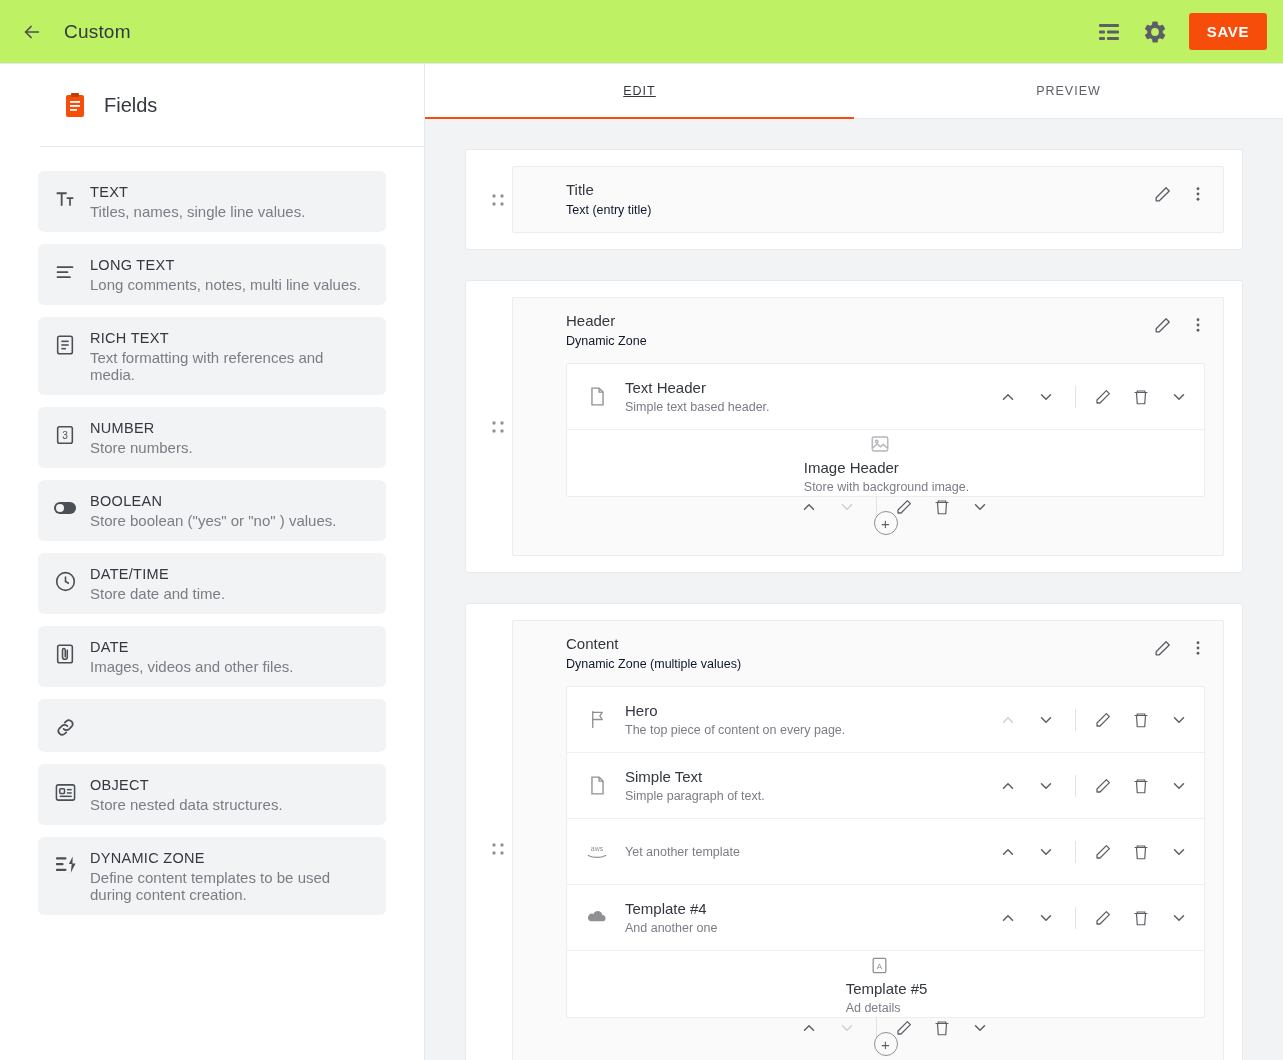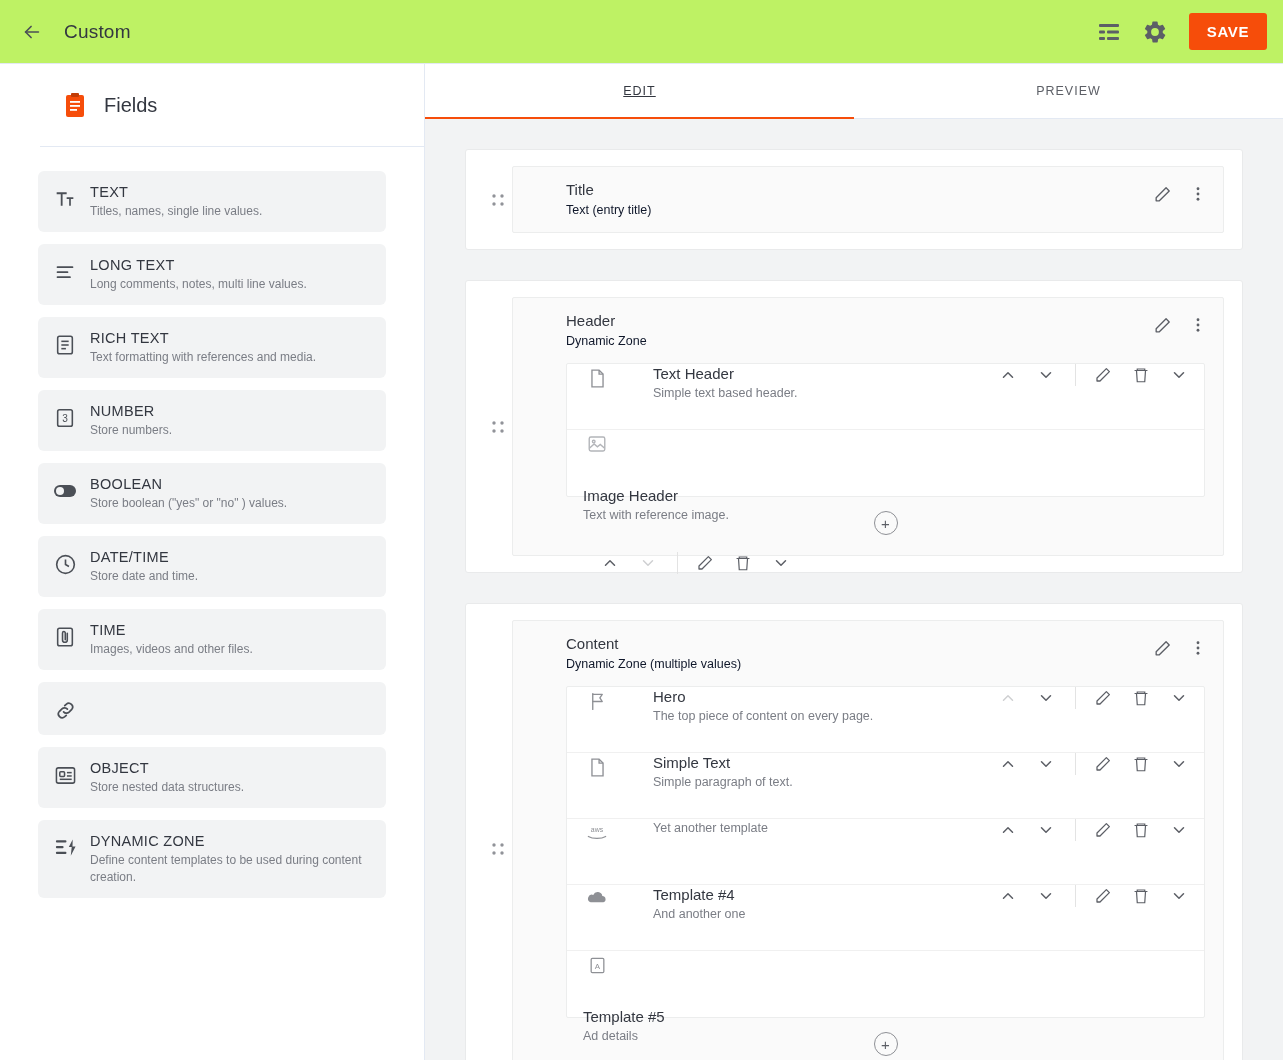--- a/index.html
+++ b/index.html
@@ -95,21 +95,21 @@
     display: flex; align-items: center; justify-content: center;
     color: #4b4f56;
   }
   .fi-title {
     font-size: 14.5px;
     color: #333740;
     letter-spacing: .3px;
     line-height: 20px;
   }
   .fi-desc {
-    font-size: 12px;
+    font-size: 15px;
     color: #7a7d85;
     line-height: 17px;
     margin-top: 1px;
   }
 
   
   .main { flex: 1; display: flex; flex-direction: column; background: #ffffff; min-width: 0; }
   .tabs {
     display: flex;
     height: 55px;
@@ -184,25 +184,24 @@
 
   
   .dz-list {
     margin: 0 18px;
     background: #ffffff;
     border: 1px solid #eceded;
     border-radius: 2px;
   }
   .dz-row {
     display: flex;
-    align-items: flex-start;
+    align-items: center;
     padding: 0 14px 0 16px;
     height: 66px;
     border-bottom: 1px solid #f0f0f0;
-    gap: 28px;
   }
   .dz-row:last-child { border-bottom: none; flex-direction: column; }
   .dz-icon {
     width: 28px; height: 28px;
     margin-right: 14px;
     display: flex; align-items: center; justify-content: center;
     color: #8e9095;
     flex-shrink: 0;
   }
   .dz-text { flex: 1; min-width: 0; }
@@ -373,21 +372,21 @@
       </div>
 
       <div class="field-item">
         <span class="fi-icon">
           <svg width="22" height="22" viewBox="0 0 24 24" fill="none" stroke="#4b4f56" stroke-width="1.7" stroke-linecap="round">
             <rect x="4" y="2.5" width="16" height="19" rx="2"></rect>
             <path d="M14.5 8v7.2a2.6 2.6 0 0 1-5.2 0V7.6a1.5 1.5 0 0 1 3 0v7.3"></path>
           </svg>
         </span>
         <span>
-          <div class="fi-title">TIME</div>
+          <div class="fi-title">DATE</div>
           <div class="fi-desc">Images, videos and other files.</div>
         </span>
       </div>
 
       <div class="field-item">
         <span class="fi-icon">
           <svg width="23" height="23" viewBox="0 0 24 24" fill="none" stroke="#4b4f56" stroke-width="1.8" stroke-linecap="round">
             <path d="M10 13.5a4 4 0 0 0 5.7.3l2.6-2.6a4 4 0 0 0-5.6-5.7l-1.5 1.5"></path>
             <path d="M14 10.5a4 4 0 0 0-5.7-.3l-2.6 2.6a4 4 0 0 0 5.6 5.7l1.5-1.5"></path>
           </svg>
@@ -553,21 +552,21 @@
                 <div class="dz-row">
                   <span class="dz-icon">
                     <svg width="20" height="18" viewBox="0 0 24 22" fill="none" stroke="#b3b5b9" stroke-width="1.7">
                       <rect x="2.5" y="2.5" width="19" height="17" rx="2"></rect>
                       <circle cx="8" cy="8" r="1.6"></circle>
                       <path d="M3 16l5.5-5 4 3.5 3.5-3 5 4.5"></path>
                     </svg>
                   </span>
                   <span class="dz-text">
                     <div class="dz-title">Image Header</div>
-                    <div class="dz-sub">Text with reference image.</div>
+                    <div class="dz-sub">Store with background image.</div>
                   </span>
                   <span class="dz-actions">
                     <span class="act-icon">
                       <svg width="18" height="18" viewBox="0 0 24 24" fill="none" stroke="#5c5f66" stroke-width="2" stroke-linecap="round" stroke-linejoin="round">
                           <polyline points="6 15 12 9 18 15"></polyline>
                         </svg>
                     </span>
                     <span class="act-icon act-disabled">
                       <svg width="18" height="18" viewBox="0 0 24 24" fill="none" stroke="#cfd0d2" stroke-width="2" stroke-linecap="round" stroke-linejoin="round">
                           <polyline points="6 9 12 15 18 9"></polyline>

